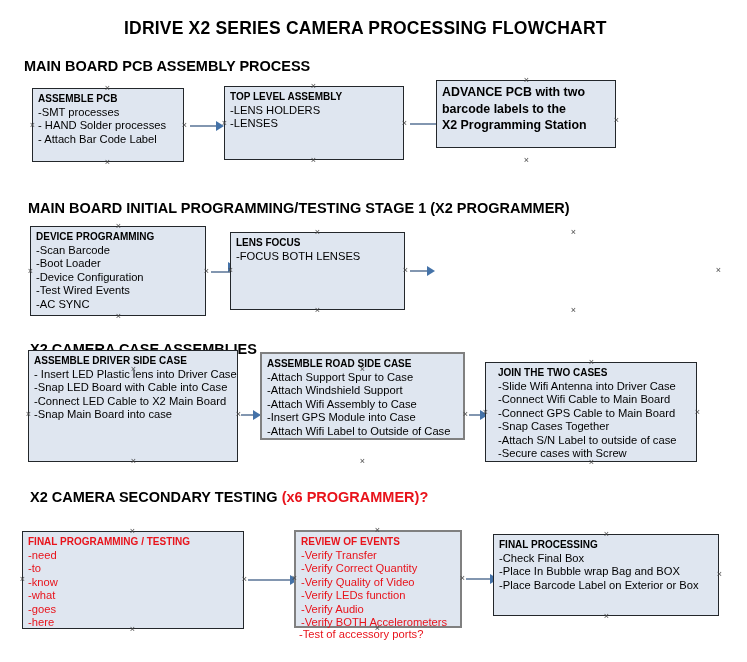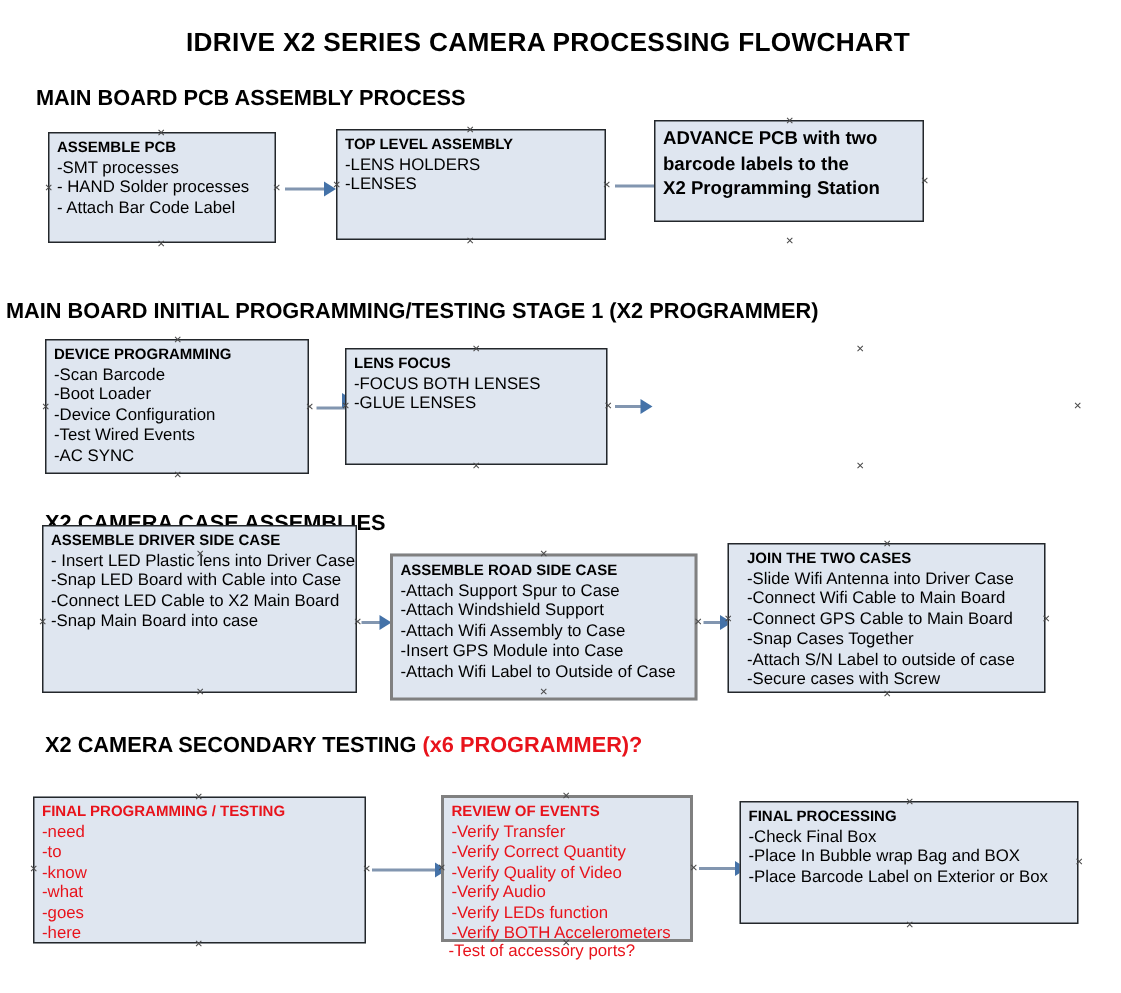--- a/index.html
+++ b/index.html
@@ -147,42 +147,41 @@
 
   <div class="pbox bold-body" style="left:436px; top:80px; width:180px; height:68px;">
     <div class="bline">ADVANCE PCB with two</div>
     <div class="bline">barcode labels to the</div>
     <div class="bline"> X2 Programming Station</div>
   </div>
   <div class="handle" style="left:523px; top:77px;"></div>
   <div class="handle" style="left:523px; top:157px;"></div>
   <div class="handle" style="left:613px; top:117px;"></div>
 
-  <div class="abs section-title" style="left:4px; top:200px;"><span>MAIN BOARD INITIAL PROGRAMMING/TESTING STAGE 1 (X2 PROGRAMMER)</span></div>
+  <div class="abs section-title" style="left:28px; top:200px;"><span>MAIN BOARD INITIAL PROGRAMMING/TESTING STAGE 1 (X2 PROGRAMMER)</span></div>
 
   <div class="pbox" style="left:30px; top:226px; width:176px; height:90px;">
     <div class="bhead">DEVICE PROGRAMMING</div>
     <div class="bline">-Scan Barcode</div>
     <div class="bline">-Boot Loader</div>
     <div class="bline">-Device Configuration</div>
     <div class="bline">-Test Wired Events</div>
     <div class="bline">-AC SYNC</div>
   </div>
   <div class="handle" style="left:115px; top:223px;"></div>
   <div class="handle" style="left:115px; top:313px;"></div>
   <div class="handle" style="left:27px; top:268px;"></div>
   <div class="handle" style="left:203px; top:268px;"></div>
 
   <div class="arrow-line" style="left:211px; top:271px; width:20px;"></div>
   <div class="arrow-head" style="left:228px; top:262px;"></div>
 
   <div class="pbox" style="left:230px; top:232px; width:175px; height:78px;">
     <div class="bhead">LENS FOCUS</div>
     <div class="bline">-FOCUS BOTH LENSES</div>
-    <div class="bline">-GLUE LENSES</div>
   </div>
   <div class="handle" style="left:314px; top:229px;"></div>
   <div class="handle" style="left:314px; top:307px;"></div>
   <div class="handle" style="left:227px; top:267px;"></div>
   <div class="handle" style="left:402px; top:267px;"></div>
 
   <div class="arrow-line" style="left:410px; top:270px; width:20px;"></div>
   <div class="arrow-head" style="left:427px; top:266px;"></div>
 
   <div class="handle" style="left:570px; top:229px;"></div>
@@ -199,21 +198,21 @@
     <div class="bline">-Snap Main Board into case</div>
   </div>
   <div class="handle" style="left:130px; top:366px;"></div>
   <div class="handle" style="left:130px; top:458px;"></div>
   <div class="handle" style="left:25px; top:411px;"></div>
   <div class="handle" style="left:235px; top:411px;"></div>
 
   <div class="arrow-line" style="left:241px; top:414px; width:16px;"></div>
   <div class="arrow-head" style="left:253px; top:410px;"></div>
 
-  <div class="pbox grey-border" style="left:260px; top:369px; width:205px; height:98px;">
+  <div class="pbox grey-border" style="left:260px; top:352px; width:205px; height:88px;">
     <div class="bhead">ASSEMBLE ROAD SIDE CASE</div>
     <div class="bline">-Attach Support Spur to Case</div>
     <div class="bline">-Attach Windshield Support</div>
     <div class="bline">-Attach Wifi Assembly to Case</div>
     <div class="bline">-Insert GPS Module into Case</div>
     <div class="bline">-Attach Wifi Label to Outside of Case</div>
   </div>
   <div class="handle" style="left:359px; top:366px;"></div>
   <div class="handle" style="left:359px; top:458px;"></div>
   <div class="handle" style="left:462px; top:411px;"></div>
@@ -252,22 +251,22 @@
   <div class="handle" style="left:241px; top:576px;"></div>
 
   <div class="arrow-line" style="left:248px; top:579px; width:44px;"></div>
   <div class="arrow-head" style="left:290px; top:575px;"></div>
 
   <div class="pbox redtext grey-border" style="left:294px; top:530px; width:168px; height:98px;">
     <div class="bhead">REVIEW OF EVENTS</div>
     <div class="bline">-Verify Transfer</div>
     <div class="bline">-Verify Correct Quantity</div>
     <div class="bline">-Verify Quality of Video</div>
+    <div class="bline">-Verify LEDs function</div>
     <div class="bline">-Verify Audio</div>
-    <div class="bline">-Verify LEDs function</div>
     <div class="bline">-Verify BOTH Accelerometers</div>
   </div>
   <div class="overflow-line" style="left:299px; top:628px;">-Test of accessory ports?</div>
   <div class="handle" style="left:374px; top:527px;"></div>
   <div class="handle" style="left:374px; top:625px;"></div>
   <div class="handle" style="left:291px; top:575px;"></div>
   <div class="handle" style="left:459px; top:575px;"></div>
 
   <div class="arrow-line" style="left:466px; top:578px; width:26px;"></div>
   <div class="arrow-head" style="left:490px; top:574px;"></div>

